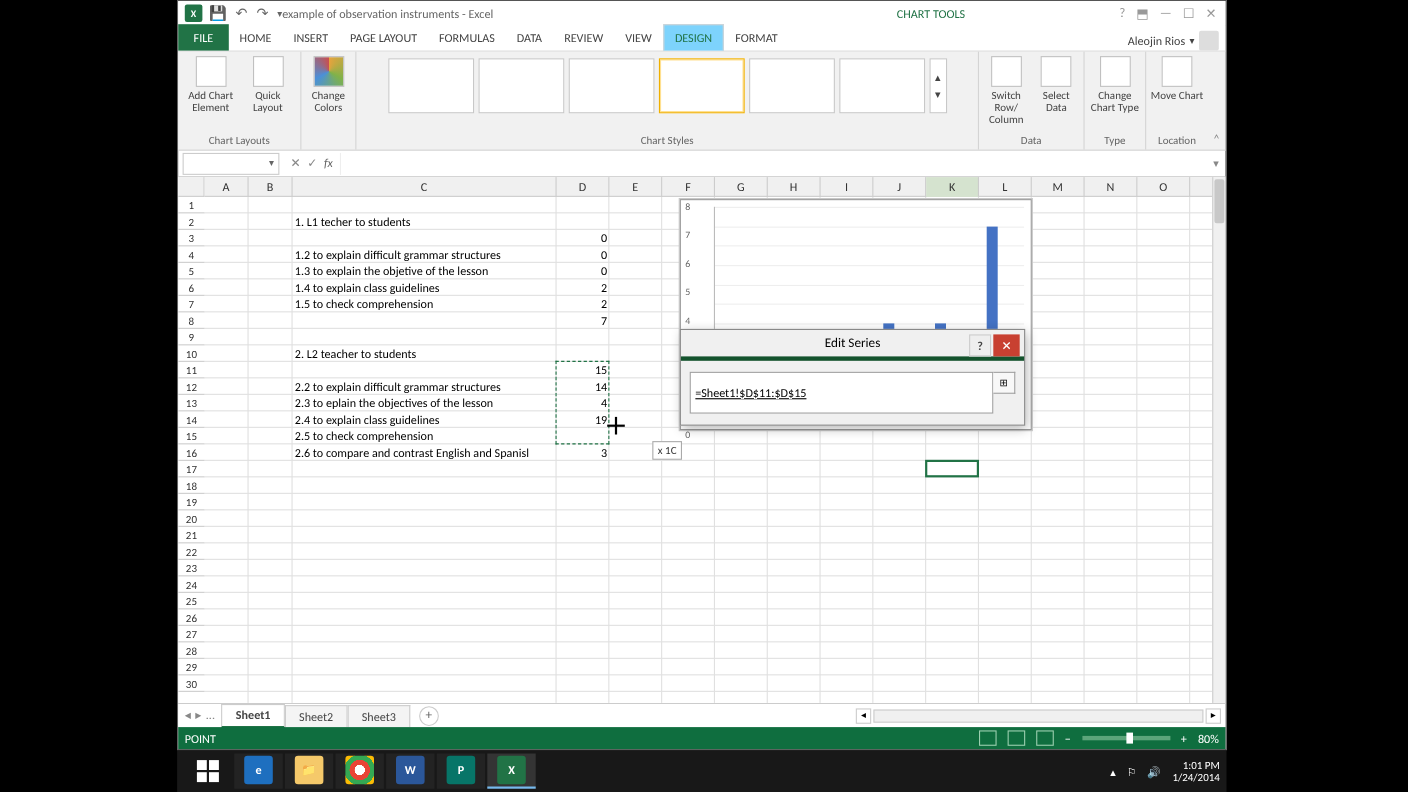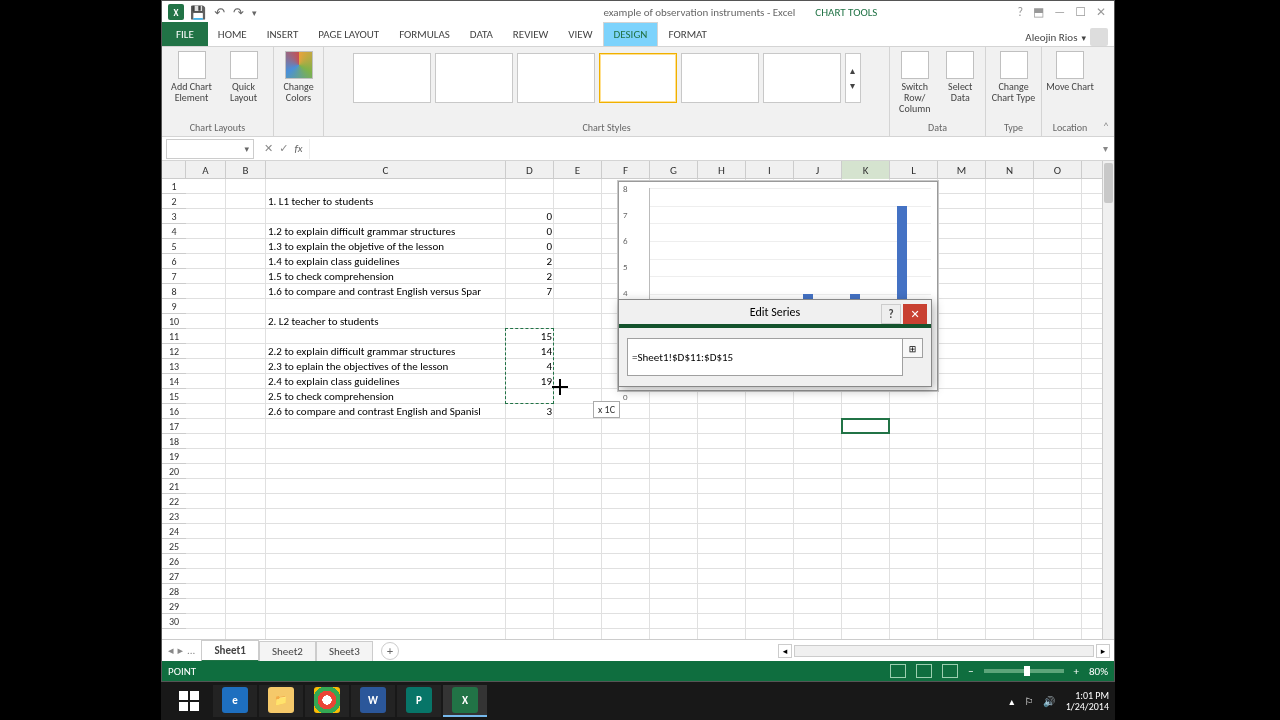--- a/index.html
+++ b/index.html
@@ -5,21 +5,21 @@
   * { box-sizing: border-box; margin: 0; padding: 0; font-family: "Segoe UI", Calibri, sans-serif; }
   body { width: 1280px; height: 720px; overflow: hidden; background: #000; position: relative; }
   .shell { width: 1280px; height: 720px; background: #000; display: flex; flex-direction: column; }
   .excel-window { position: absolute; left: 161px; top: 0; width: 954px; height: 682px; background: #fff; border: 1px solid #555; display: flex; flex-direction: column; }
 
   
   .titlebar { height: 22px; background: #fff; display: flex; align-items: center; font-size: 11px; color: #666; }
   .titlebar .excel-ico { width: 16px; height: 16px; margin: 0 6px; background: #217346; color:#fff; display:flex; align-items:center; justify-content:center; font-size:9px; font-weight:bold; border-radius:2px;}
   .titlebar .qat { display:flex; gap:8px; align-items:center; color:#666; }
   .titlebar .qat span { font-size:13px; cursor:default;}
-  .titlebar .title { flex:1; text-align:right; }
+  .titlebar .title { flex:1; text-align:left; }
   .titlebar .context-tab { color:#217346; font-size:11px; padding:0 20px; margin-right:120px;}
   .titlebar .winctl { display:flex; gap:10px; padding-right:8px; color:#999;}
   .titlebar .winctl span{font-size:12px;}
 
   
   .ribbontabs { height: 24px; background:#fff; display:flex; align-items:flex-end; font-size:11px; border-bottom:1px solid #d4d4d4;}
   .ribbontabs .file { background:#217346; color:#fff; padding:4px 14px; height:24px; display:flex; align-items:center;}
   .ribbontabs .tab { padding:4px 10px; color:#444; text-transform:uppercase; font-size:11px; height:24px; display:flex; align-items:center; letter-spacing:0px;}
   .ribbontabs .tab.active { background:#7dd3fc; border:1px solid #d4d4d4; border-bottom:none; color:#217346;}
   .ribbontabs .design { color:#217346; }
@@ -73,21 +73,21 @@
   .chart .bar2{position:absolute;bottom:0;width:10px;background:#C55A11;}
   .chart .xlabel{position:absolute;font-size:7px;color:#666;transform:rotate(-40deg);transform-origin:left top;white-space:nowrap;}
 
   
   .dlg{position:absolute;background:#f0f0f0;border:1px solid #888;box-shadow:2px 3px 10px rgba(0,0,0,.3);}
   .dlg .dlg-title{height:28px;display:flex;align-items:center;justify-content:center;font-size:12px;position:relative;border-bottom:4px solid #14532d;}
   .dlg .help{position:absolute;right:30px;top:4px;width:20px;height:20px;background:#eee;border:1px solid #ccc;display:flex;align-items:center;justify-content:center;font-size:11px;font-weight:bold;color:#444;}
   .dlg .close{position:absolute;right:4px;top:4px;width:24px;height:20px;background:#c84031;color:#fff;display:flex;align-items:center;justify-content:center;font-size:11px;}
   .dlg .body{padding:10px 8px;}
   .dlg .refbox{display:flex;}
-  .dlg input{flex:1;font-size:11px;padding:18px 4px;border:1px solid #a0a0a0;height:20px;}
+  .dlg input{flex:1;font-size:11px;padding:18px 4px;border:1px solid #a0a0a0;height:20px;text-decoration:underline;}
   .dlg .refbtn{width:20px;height:20px;border:1px solid #a0a0a0;border-left:none;background:#f8f8f8;display:flex;align-items:center;justify-content:center;font-size:9px;}
 
   .size-tip{position:absolute;background:#fff;border:1px solid #aaa;font-size:10px;padding:1px 4px;color:#333;}
 
   
   .sheettabs{height:22px;border-top:1px solid #ccc;display:flex;align-items:center;font-size:11px;background:#fff;}
   .sheettabs .nav{display:flex;gap:4px;padding:0 6px;color:#888;}
   .sheettabs .tab{padding:3px 12px;border:1px solid #ccc;border-bottom:none;background:#f4f4f4;color:#444;}
   .sheettabs .tab.active{background:#fff;border-bottom:2px solid #217346;font-weight:bold;}
   .sheettabs .add{width:18px;height:18px;border:1px solid #ccc;border-radius:50%;display:flex;align-items:center;justify-content:center;margin-left:8px;font-size:12px;color:#666;}
@@ -345,21 +345,20 @@
           <div class="cell" style="left: 80px; top: 15px; width: 320px;">1. L1 techer to students</div>
           <div class="cell right" style="left: 320px; top: 30px; width: 48px;">0</div>
           <div class="cell" style="left: 80px; top: 45px; width: 320px;">1.2 to explain difficult grammar structures</div>
           <div class="cell right" style="left: 320px; top: 45px; width: 48px;">0</div>
           <div class="cell" style="left: 80px; top: 60px; width: 320px;">1.3 to explain the objetive of the lesson</div>
           <div class="cell right" style="left: 320px; top: 60px; width: 48px;">0</div>
           <div class="cell" style="left: 80px; top: 75px; width: 320px;">1.4 to explain class guidelines</div>
           <div class="cell right" style="left: 320px; top: 75px; width: 48px;">2</div>
           <div class="cell" style="left: 80px; top: 90px; width: 320px;">1.5 to check comprehension</div>
           <div class="cell right" style="left: 320px; top: 90px; width: 48px;">2</div>
-          <div class="cell" style="left: 80px; top: 105px; width: 320px;">1.6 to compare and contrast English versus Spar</div>
           <div class="cell right" style="left: 320px; top: 105px; width: 48px;">7</div>
           <div class="cell" style="left: 80px; top: 135px; width: 320px; text-align: center;">2. L2 teacher to students</div>
           <div class="cell right" style="left: 320px; top: 150px; width: 48px;">15</div>
           <div class="cell" style="left: 80px; top: 165px; width: 320px;">2.2 to explain difficult grammar structures</div>
           <div class="cell right" style="left: 320px; top: 165px; width: 48px;">14</div>
           <div class="cell" style="left: 80px; top: 180px; width: 320px;">2.3 to eplain the objectives of the lesson</div>
           <div class="cell right" style="left: 320px; top: 180px; width: 48px;">4</div>
           <div class="cell" style="left: 80px; top: 195px; width: 320px;">2.4 to explain class guidelines</div>
           <div class="cell right" style="left: 320px; top: 195px; width: 48px;">19</div>
           <div class="cell" style="left: 80px; top: 210px; width: 320px;">2.5 to check comprehension</div>

